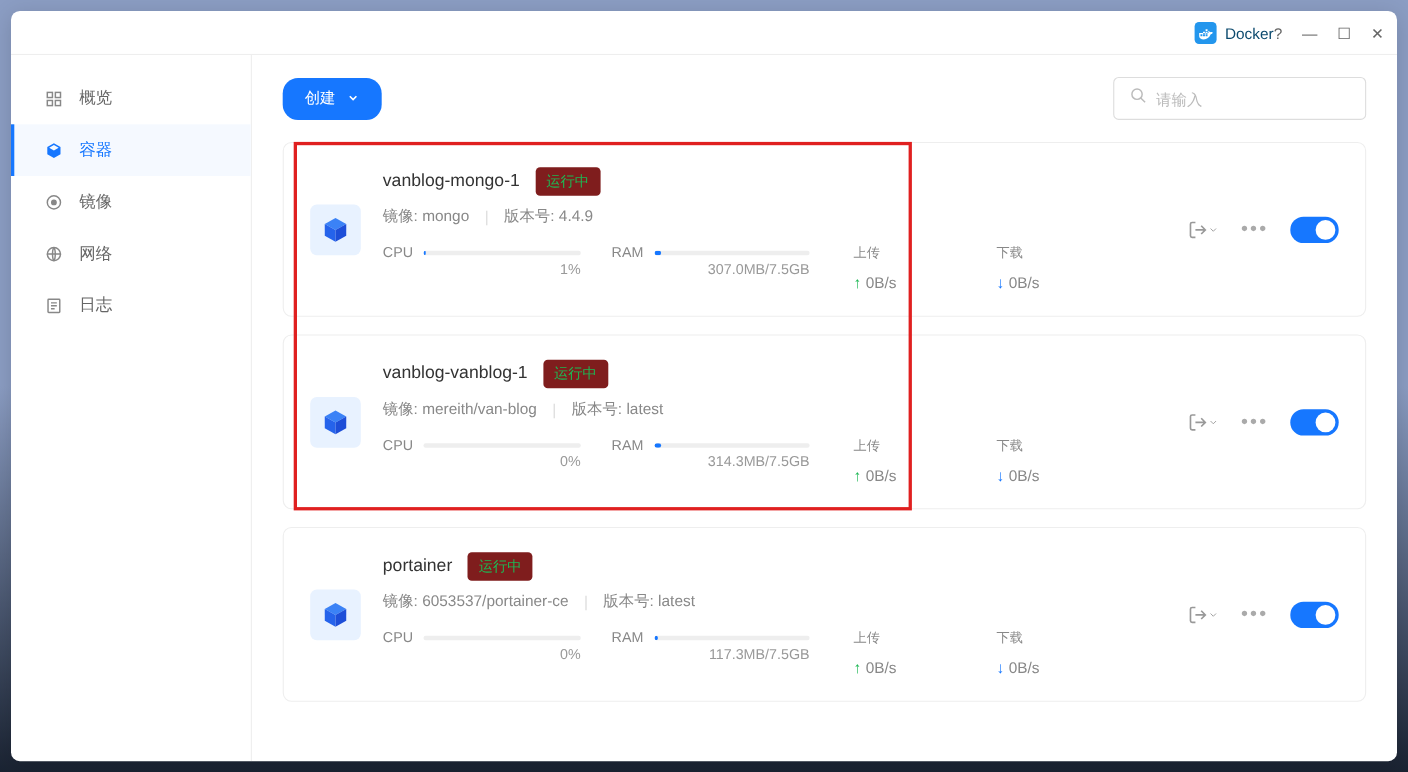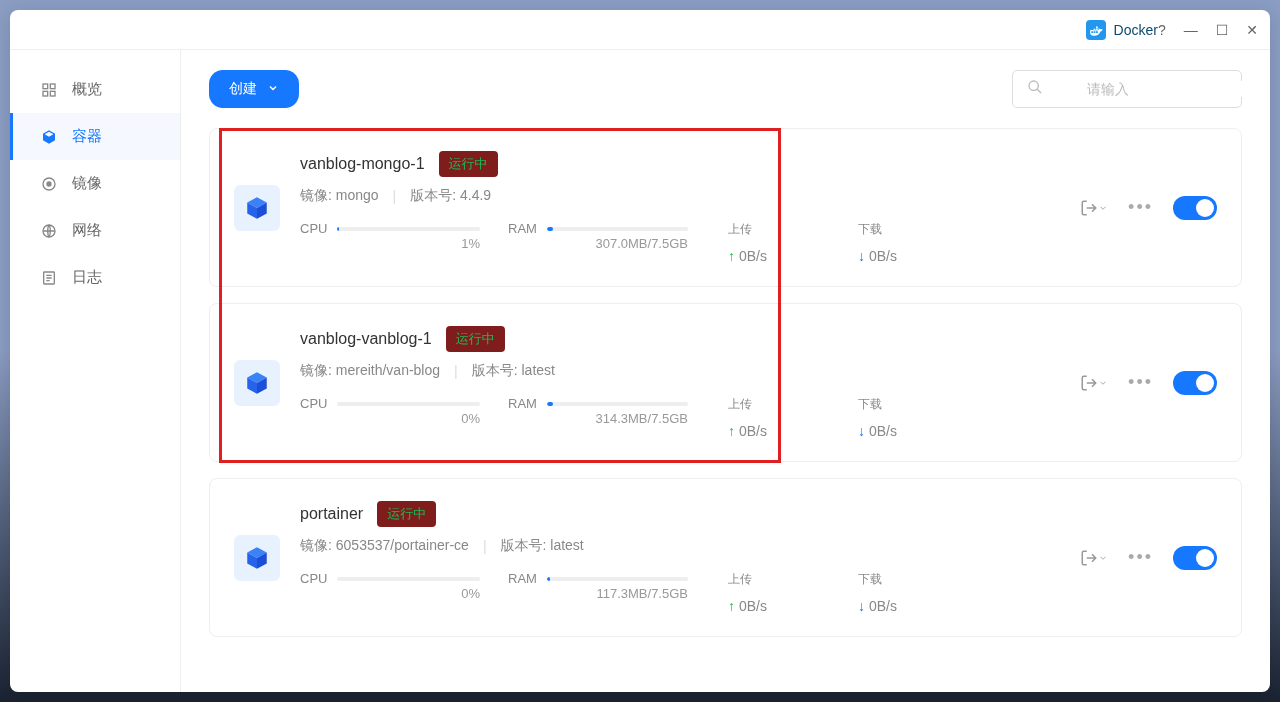--- a/index.html
+++ b/index.html
@@ -5,29 +5,29 @@
 * { margin: 0; padding: 0; box-sizing: border-box; font-family: -apple-system, BlinkMacSystemFont, "Segoe UI", "Microsoft YaHei", sans-serif; }
 body { background: linear-gradient(to bottom, #8B9DC3 0%, #8B9DC3 50%, #1a2332 100%); width: 1280px; height: 702px; overflow: hidden; padding: 10px; }
 .window { background: #fff; border-radius: 8px; width: 1260px; height: 682px; margin: 0 auto; display: flex; flex-direction: column; box-shadow: 0 4px 20px rgba(0,0,0,0.15); overflow: hidden; }
 .titlebar { height: 40px; display: flex; align-items: center; justify-content: space-between; padding: 0 12px; border-bottom: 1px solid #eee; }
 .titlebar-left { flex: 1; }
 .titlebar-center { display: flex; align-items: center; gap: 8px; font-size: 14px; color: #0c4a6e; }
 .docker-icon { width: 20px; height: 20px; background: #2396ED; border-radius: 4px; display: inline-flex; align-items: center; justify-content: center; }
 .titlebar-right { display: flex; align-items: center; gap: 18px; color: #666; }
 .win-btn { cursor: pointer; color: #666; font-size: 14px; }
 .main { flex: 1; display: flex; overflow: hidden; }
-.sidebar { width: 171px; border-right: 1px solid #eee; padding-top: 16px; }
+.sidebar { width: 219px; border-right: 1px solid #eee; padding-top: 16px; }
 .nav-item { display: flex; align-items: center; gap: 14px; padding: 14px 30px; font-size: 15px; color: #666; cursor: pointer; }
 .nav-item.active { color: #1677ff; border-left: 3px solid #1677ff; padding-left: 27px; background: #f5f9ff; }
 .nav-icon { width: 18px; height: 18px; display: inline-flex; align-items: center; justify-content: center; }
 .content { flex: 1; padding: 20px 28px; overflow-y: auto; }
 .toolbar { display: flex; justify-content: space-between; align-items: center; margin-bottom: 20px; }
 .create-btn { background: #1677ff; color: #fff; border: none; padding: 10px 20px; border-radius: 14px; font-size: 14px; cursor: pointer; display: flex; align-items: center; gap: 10px; }
 .search-box { border: 1px solid #ddd; border-radius: 5px; padding: 8px 14px; width: 230px; display: flex; align-items: center; gap: 8px; color: #aaa; }
-.search-input { border: none; outline: none; font-size: 14px; flex: 1; color: #333; margin-left: 36px; }
+.search-input { border: none; outline: none; font-size: 14px; flex: 1; color: #333; }
 .search-input::placeholder { color: #bbb; }
 .card { border: 1px solid #eee; border-radius: 8px; padding: 22px 24px; margin-bottom: 16px; display: flex; align-items: center; gap: 20px; position: relative; }
 .highlight-box { position: absolute; border: 3px solid #e02020; top: 0; left: 10px; width: 562px; height: 335px; pointer-events: none; z-index: 5; }
 .container-icon { width: 46px; height: 46px; background: #e8f2ff; border-radius: 6px; display: flex; align-items: center; justify-content: center; flex-shrink: 0; }
 .cube { width: 26px; height: 26px; }
 .card-body { flex: 1; display: flex; flex-direction: column; gap: 10px; }
 .card-header { display: flex; align-items: center; gap: 14px; }
 .container-name { font-size: 16px; color: #333; }
 .status-badge { background: #7f1d1d; color: #1db854; padding: 4px 10px; border-radius: 4px; font-size: 13px; }
 .meta-row { font-size: 14px; color: #888; display: flex; align-items: center; gap: 14px; }

